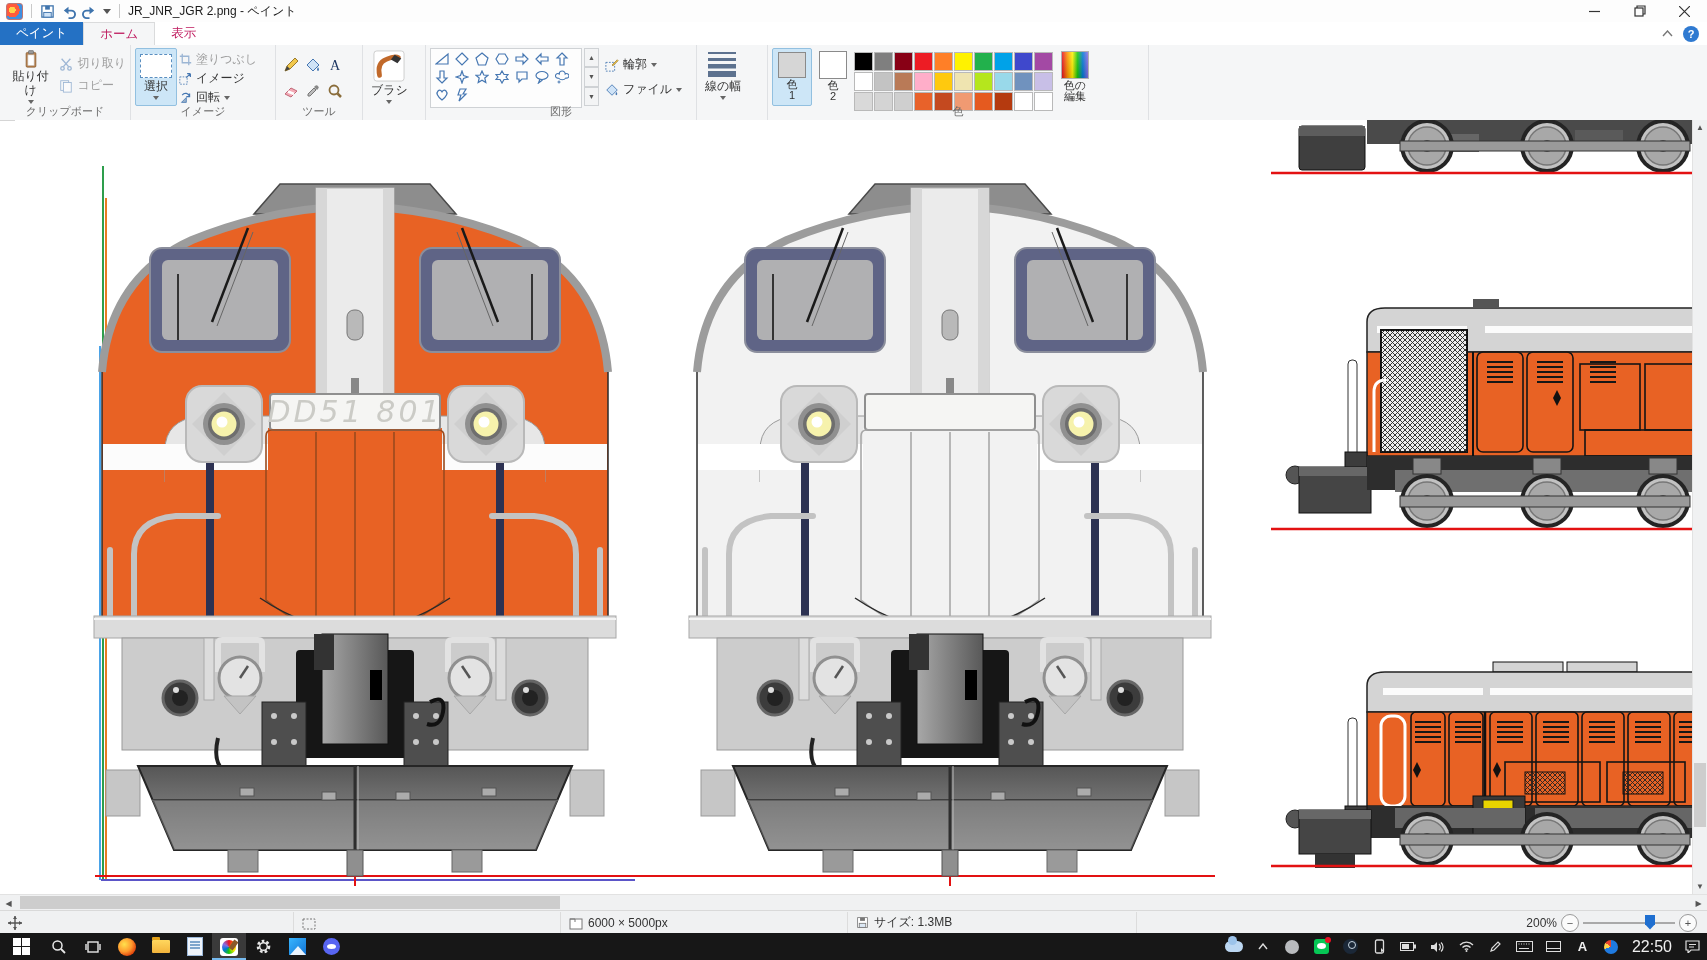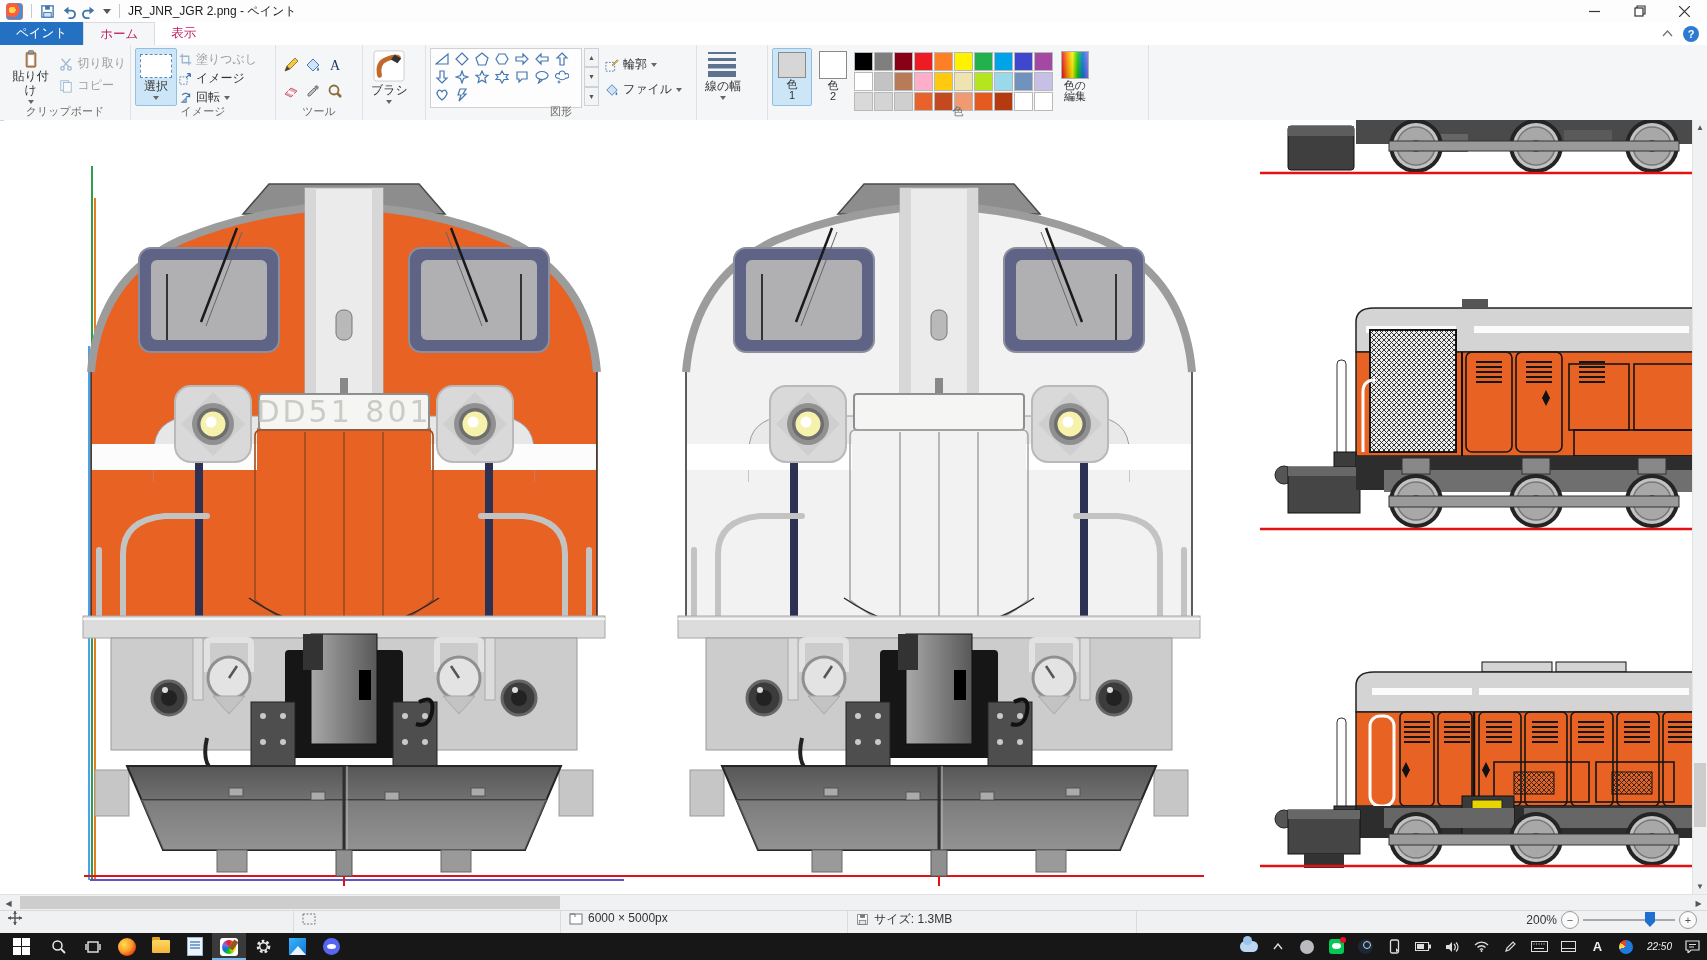--- a/index.html
+++ b/index.html
@@ -47,44 +47,44 @@
   .swatch{width:26px;height:26px;border:1px solid #8a8a8a;}
   .swatch-lbl{font-size:11px;line-height:1.05;text-align:center;}
   .palette{display:grid;grid-template-columns:repeat(10,20px);grid-auto-rows:20px;align-content:start;padding-top:4px;}
   .palette div{width:17px;height:17px;border:1px solid #b9b9b9;}
   .grad-rainbow{width:26px;height:26px;border:1px solid #b0b0b0;
     background:linear-gradient(180deg,rgba(255,255,255,.15),rgba(0,0,0,.12)),
                linear-gradient(90deg,#e81123,#ff8c00,#fff100,#16c60c,#0078d7,#886ce4);}
   .p3d-icon{width:24px;height:24px;border-radius:50% 50% 50% 0;transform:rotate(-45deg);
     background:linear-gradient(135deg,#ff4fd8,#7a6ff0 50%,#29c3f6);margin:2px;}
   
-  .canvas-area{position:absolute;top:120px;left:4px;width:1693px;height:774px;background:#fff;}
+  .canvas-area{position:absolute;top:120px;left:15px;width:1693px;height:774px;background:#fff;font-style:italic;}
   .vscroll{position:absolute;top:120px;right:0;width:14px;height:774px;background:#f0f1f2;border-left:1px solid #e2e2e2;}
   .vthumb{position:absolute;left:1px;width:12px;background:#cdcdcd;}
   .varrow{position:absolute;left:0;width:14px;height:15px;display:flex;align-items:center;justify-content:center;color:#555;font-size:8px;}
   .hscroll{position:absolute;top:894px;left:0;width:1707px;height:16px;background:#f0f1f2;border-top:1px solid #e2e2e2;display:flex;align-items:center;}
   .hthumb{position:absolute;left:20px;width:540px;top:1px;height:13px;background:#cdcdcd;}
   .harrow{width:17px;height:15px;display:flex;align-items:center;justify-content:center;color:#555;font-size:8px;}
   
   .statusbar{position:absolute;top:910px;left:0;right:0;height:23px;background:#f0f1f2;border-top:1px solid #d9d9d9;
-             display:flex;align-items:flex-start;font-size:12px;color:#333;}
+             display:flex;align-items:center;font-size:12px;color:#333;}
   .st-sec{display:flex;align-items:center;gap:5px;padding-left:8px;}
   .st-sep{width:1px;height:22px;background:#dcdcdc;}
   .zoomwrap{margin-left:auto;display:flex;align-items:center;gap:4px;padding-right:10px;}
   .zbtn{width:16px;height:16px;border-radius:50%;border:1px solid #9a9a9a;color:#555;display:flex;align-items:center;justify-content:center;font-size:11px;background:#fbfbfb;}
   .ztrack{position:relative;width:92px;height:2px;background:#a9a9a9;}
   .zthumb{position:absolute;left:62px;top:-7px;width:10px;height:15px;background:#1f6fd0;
           clip-path:polygon(0 0,100% 0,100% 65%,50% 100%,0 65%);}
   
   .taskbar{position:absolute;top:933px;left:0;right:0;height:27px;background:#171717;display:flex;align-items:center;}
   .tb-cell{width:34px;height:27px;display:flex;align-items:center;justify-content:center;}
   .tb-active{background:#3a3a3a;box-shadow:inset 0 -2px 0 #76b9ed;}
   .tray{margin-left:auto;display:flex;align-items:center;gap:0;}
   .tr-cell{width:29px;height:27px;display:flex;align-items:center;justify-content:center;color:#e8e8e8;}
-  .clock{font-size:10px;color:#f0f0f0;padding:0 6px;font-style:italic;}
+  .clock{font-size:16px;color:#f0f0f0;padding:0 6px;}
   .ime{font-size:13px;font-weight:bold;color:#f0f0f0;}
   .fficon{width:18px;height:18px;border-radius:50%;
     background:radial-gradient(circle at 35% 35%,#ffe14d,#ff9a2e 45%,#e0420c 75%,#b5230f);}
   .folder{width:18px;height:13px;background:linear-gradient(#ffd75e,#f3b43c);border-radius:1px;position:relative;}
   .folder:before{content:"";position:absolute;top:-3px;left:0;width:8px;height:3px;background:#e3a21a;border-radius:1px 1px 0 0;}
   .notepad{width:14px;height:17px;background:#eef4fb;border:1px solid #9ab7d8;position:relative;}
   .notepad:before{content:"";position:absolute;top:3px;left:2px;right:2px;height:1.5px;background:#7fa6cc;box-shadow:0 3px 0 #7fa6cc,0 6px 0 #7fa6cc;}
   .painticon{width:18px;height:18px;border-radius:3px;background:#fff;position:relative;overflow:hidden;}
   .painticon:before{content:"";position:absolute;inset:2px;border-radius:50%;
      background:conic-gradient(#e81123,#ff8c00,#fff100,#16c60c,#0078d7,#886ce4,#e81123);}

